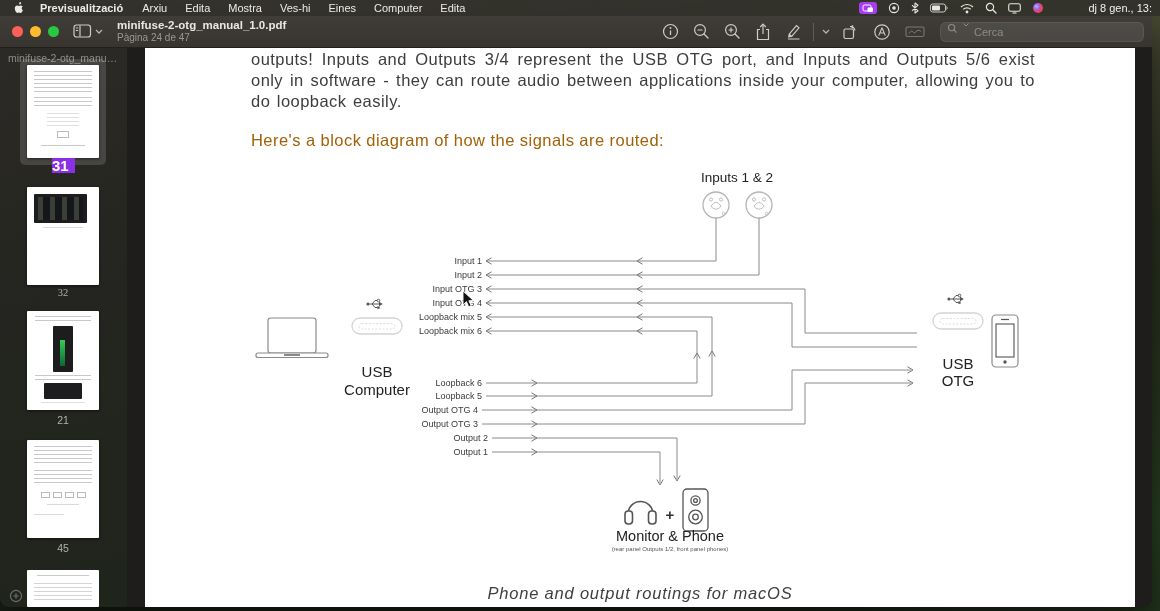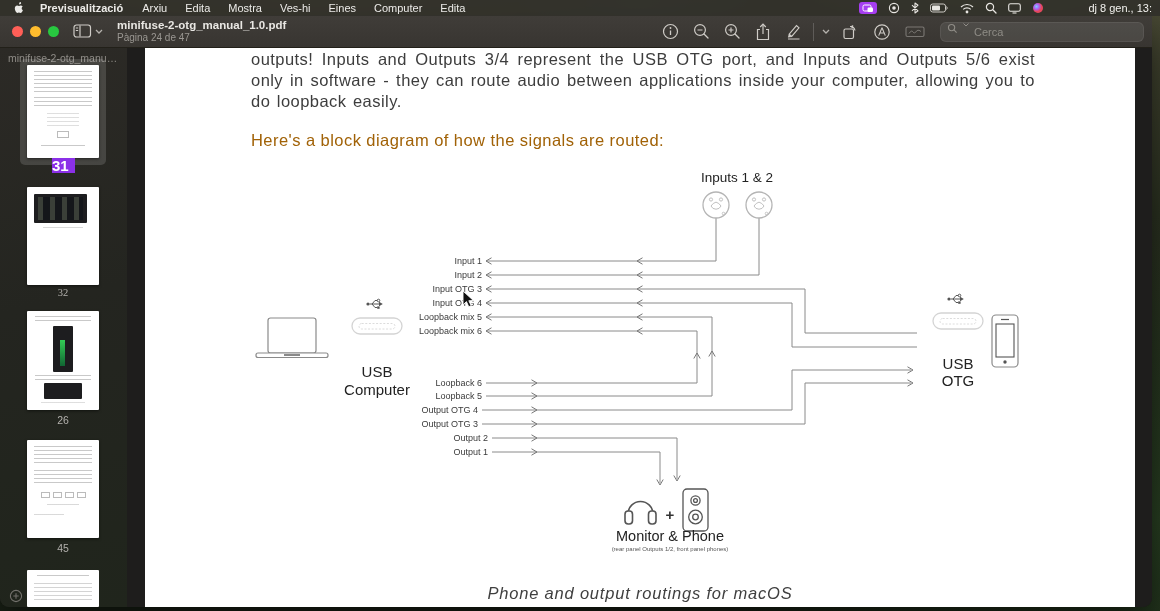--- a/index.html
+++ b/index.html
@@ -315,21 +315,21 @@
 
       <div class="thumb" style="top:263px; height:99px;">
         <div class="tl" style="left:8px; top:5px; width:56px; height:7px;"></div>
         <div class="darkbox" style="left:26px; top:15px; width:20px; height:46px;">
           <div style="position:absolute; left:7px; top:14px; width:5px; height:26px; background:linear-gradient(#3c5,#163);"></div>
         </div>
         <div class="tl" style="left:8px; top:64px; width:56px; height:5px;"></div>
         <div class="darkbox" style="left:17px; top:72px; width:38px; height:16px;"></div>
         <div class="tl" style="left:14px; top:91px; width:44px; height:3px; opacity:.6;"></div>
       </div>
-      <div class="pagenum" style="top:366px;">26</div>
+      <div class="pagenum" style="top:366px;">21</div>
 
       <div class="thumb" style="top:392px; height:98px;">
         <div class="tl" style="left:7px; top:6px; width:58px; height:20px;"></div>
         <div class="tl" style="left:7px; top:30px; width:58px; height:13px;"></div>
         <div style="position:absolute; left:14px; top:52px; display:flex; gap:3px;">
           <span style="width:9px;height:6px;border:1px solid #bbb;"></span>
             <span style="width:9px;height:6px;border:1px solid #bbb;"></span>
             <span style="width:9px;height:6px;border:1px solid #bbb;"></span>
             <span style="width:9px;height:6px;border:1px solid #bbb;"></span>
         </div>

